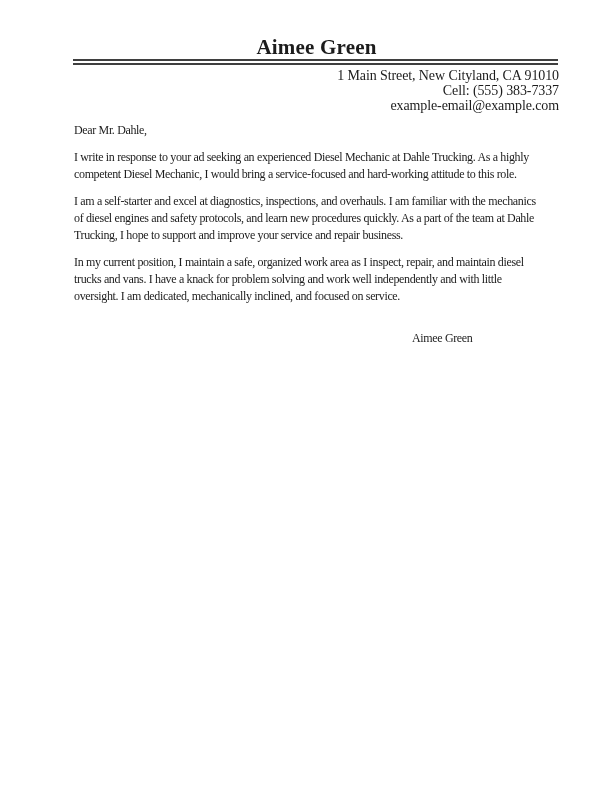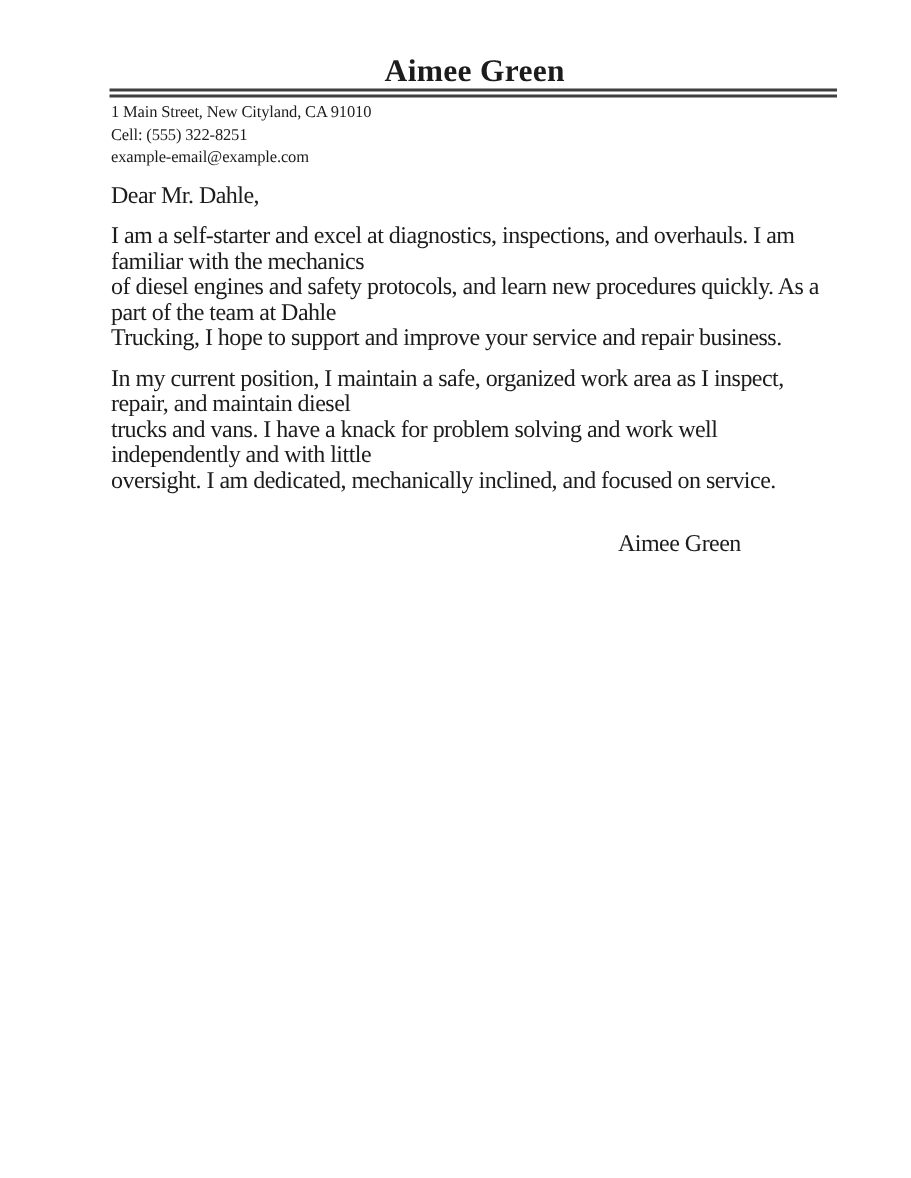--- a/index.html
+++ b/index.html
@@ -33,53 +33,55 @@
   }
   .double-rule {
     height: 2px;
     border-top: 2px solid #3f3f3f;
     border-bottom: 2px solid #3f3f3f;
     margin-left: -1px;
     margin-right: 1px;
   }
   .contact-block {
     margin-top: 3px;
-    text-align: left;
-    font-size: 11px;
+    text-align: right;
+    font-size: 14px;
     line-height: 15px;
     letter-spacing: -0.1px;
   }
   .body-text {
-    font-size: 16px;
+    font-size: 12px;
     line-height: 17px;
     letter-spacing: -0.35px;
     white-space: pre-line;
   }
   .salutation { margin-top: 9px; }
   .para       { margin-top: 10px; }
   .closing    { margin-top: 3px;  margin-left: 338px; white-space: nowrap; }
   .signature  { margin-top: 25px; margin-left: 338px; white-space: nowrap; }
 </style>
 </head>
 <body>
 
 <div class="page">
 
   <div class="doc-title">Aimee Green</div>
 
   <div class="double-rule"></div>
 
   <div class="contact-block">
     <div>1 Main Street, New Cityland, CA 91010</div>
-    <div>Cell: (555) 322-8251</div>
+    <div>Cell: (555) 383-7337</div>
     <div>example-email@example.com</div>
   </div>
 
   <div class="body-text salutation">Dear Mr. Dahle,</div>
 
+  <div class="body-text para">I write in response to your ad seeking an experienced Diesel Mechanic at Dahle Trucking. As a highly
+competent Diesel Mechanic, I would bring a service-focused and hard-working attitude to this role.</div>
 
   <div class="body-text para">I am a self-starter and excel at diagnostics, inspections, and overhauls. I am familiar with the mechanics
 of diesel engines and safety protocols, and learn new procedures quickly. As a part of the team at Dahle
 Trucking, I hope to support and improve your service and repair business.</div>
 
   <div class="body-text para">In my current position, I maintain a safe, organized work area as I inspect, repair, and maintain diesel
 trucks and vans. I have a knack for problem solving and work well independently and with little
 oversight. I am dedicated, mechanically inclined, and focused on service.</div>
 
 

